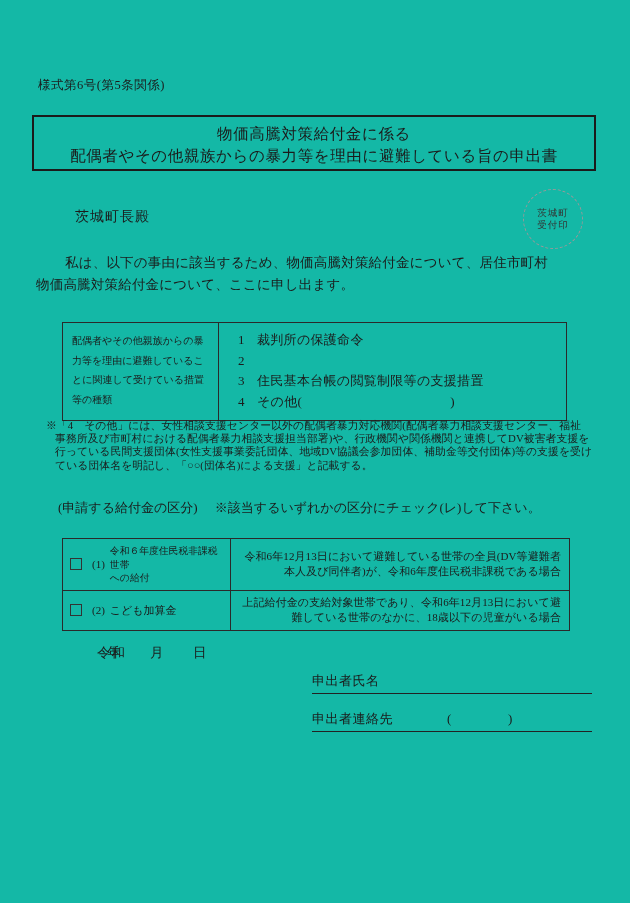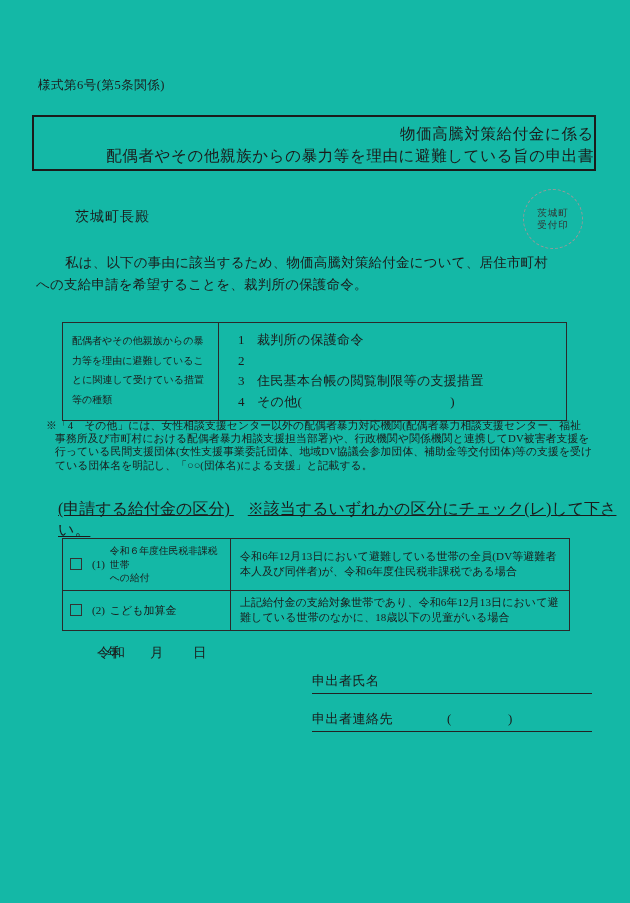--- a/index.html
+++ b/index.html
@@ -4,21 +4,21 @@
 <style>
   html,body { margin:0; padding:0; background:#f2f2f2; }
   .page {
     position:relative; width:630px; height:903px; margin:0 auto;
     background:#14b8a6; color:#1b1b1b; overflow:hidden;
     font-family:"Liberation Serif","DejaVu Serif",serif;
   }
   .form-number { position:absolute; left:38px; top:77px; font-size:12.5px; letter-spacing:.5px; }
   .title-box {
     position:absolute; left:32px; top:115px; width:560px; height:46px;
-    border:2px solid #1b1b1b; text-align:right; font-size:15.5px;
+    border:2px solid #1b1b1b; text-align:center; font-size:15.5px;
     letter-spacing:.6px; padding-top:6px; line-height:22px;
   }
   .addressee { position:absolute; left:75px; top:208px; font-size:14px; letter-spacing:1px; }
   .stamp {
     position:absolute; left:523px; top:189px; width:60px; height:60px;
     border:1px dashed #999; border-radius:50%; box-sizing:border-box;
     display:flex; flex-direction:column; justify-content:center; text-align:center;
     font-size:9.5px; line-height:12.5px; color:#333; letter-spacing:1px;
   }
   .intro { position:absolute; left:36px; top:252px; width:562px; font-size:13.5px; line-height:21.5px; letter-spacing:.2px; }
@@ -31,33 +31,33 @@
   .m-left { border-right:1px solid #2a2a2a; padding:8px 7px 8px 9px; font-size:10px; line-height:19.5px;font-family:Liberation Serif, serif; }
   .m-right { padding:7px 8px 8px 0; font-size:13px; }
   .m-item { display:flex; line-height:20.5px; letter-spacing:.3px; }
   .m-no { flex:none; width:38px; box-sizing:border-box; padding-left:19px; }
   .m-fill { flex:1; }
   .m-close { margin-right:103px; }
 
   .note { position:absolute; left:46px; top:419px; width:552px; font-size:10.8px; line-height:13.2px; letter-spacing:.1px; }
   .note .cont { margin-left:9px; }
 
-  .category-label { position:absolute; left:58px; top:499px; font-size:16px;text-decoration:underline; }
+  .category-label { position:absolute; left:58px; top:499px; font-size:13px; }
   .cat-instr { margin-left:14px; }
   .category-heading { position:absolute; left:77px; top:516px; font-size:11.5px; letter-spacing:1.5px; }
 
   .benefits-table { position:absolute; left:62px; top:538px; width:506px; border:1px solid #2a2a2a; }
   .b-row { display:grid; grid-template-columns:168px 1fr; min-height:39px; }
   .b-row + .b-row { border-top:1px solid #2a2a2a; }
   .b-left { border-right:1px solid #2a2a2a; display:flex; align-items:center; padding:5px 3px 5px 7px; box-sizing:border-box; }
   .checkbox { flex:none; width:10px; height:10px; border:1px solid #333; margin-right:10px; background:transparent; }
   .b-no { flex:none; font-size:11px; margin-right:5px; }
   .b-name-2line { font-size:9.8px; line-height:13.5px; }
   .b-name { font-size:11px;text-align:right; }
-  .b-right { padding:4px 8px 4px 9px; font-size:11px; line-height:15.5px; display:flex; flex-direction:column; justify-content:center; letter-spacing:.1px; }
+  .b-right { padding:4px 8px 4px 9px; font-size:11px; line-height:15.5px; display:flex; flex-direction:column; justify-content:center; letter-spacing:.1px;text-align:right; }
 
   .date-line { position:absolute; top:644px; left:0; width:100%; height:20px; font-size:13.5px; letter-spacing:1px; }
   .date-line span { position:absolute; top:0; }
   .dl-era { left:49px;margin-left:48px; }  .dl-year { left:107px; }  .dl-month { left:150px; }  .dl-day { left:193px; }
   .dl-blank { height:16px; }
   .dl-blank-year { left:76px; width:28px; }  .dl-blank-month { left:122px; width:24px; }  .dl-blank-day { left:166px; width:24px; }
 
   .sig-row { position:absolute; left:312px; width:280px; height:25px; border-bottom:1px solid #222; font-size:13px; line-height:25px; letter-spacing:.5px; }
   .sig-name { top:668px; }
   .sig-contact { top:706px; }
@@ -79,21 +79,21 @@
 
   <div class="addressee">茨城町長殿</div>
 
   <div class="stamp">
     <div>茨城町</div>
     <div>受付印</div>
   </div>
 
   <div class="intro">
     <div class="intro-l1">私は、以下の事由に該当するため、物価高騰対策給付金について、居住市町村</div>
-    <div>への支給申請を希望することを、裁判所の保護命令。</div>
+    <div>物価高騰対策給付金について、ここに申し出ます。</div>
   </div>
 
   <div class="measures-table">
     <div class="m-left">配偶者やその他親族からの暴力等を理由に避難していることに関連して受けている措置等の種類</div>
     <div class="m-right">
       <div class="m-item">
         <span class="m-no">1</span>
         <span>裁判所の保護命令</span>
       </div>
       <div class="m-item">

